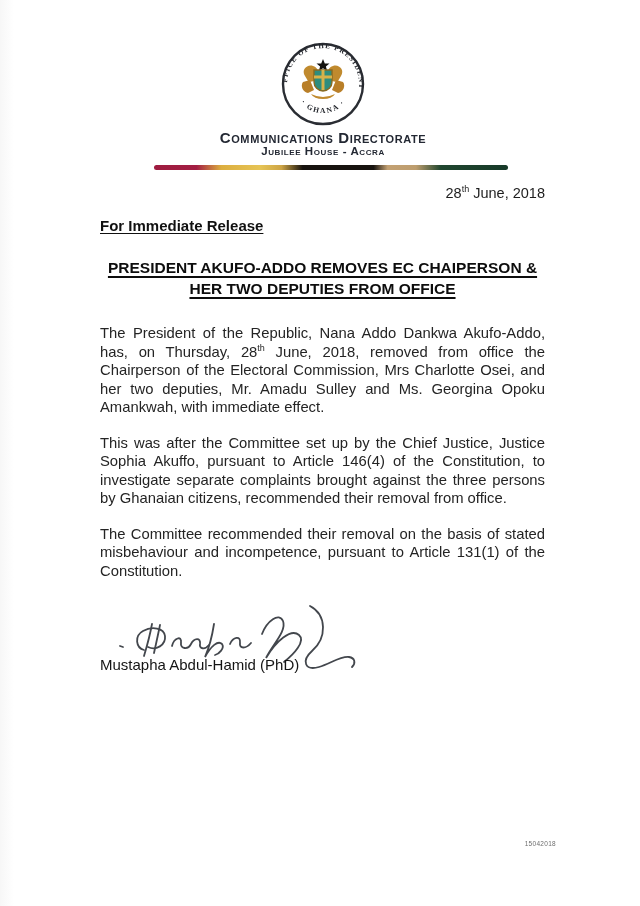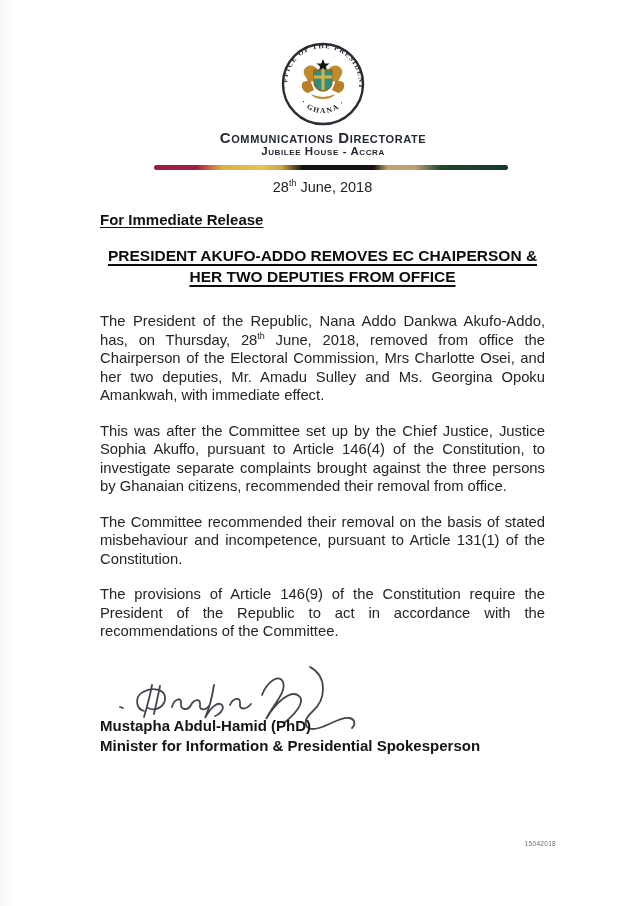--- a/index.html
+++ b/index.html
@@ -41,36 +41,36 @@
     background:linear-gradient(90deg,
       #9e1c40 0%, #a31e43 12%,
       #dcae3f 19%, #e6c455 30%, #cda445 36%,
       #17130f 42%, #17130f 62%,
       #c3a173 66%, #bd9d6e 74%,
       #20462f 81%, #173a29 100%);
   }
   
   .content{padding:0 95px 0 100px;}
   .date-line{
-    margin-top:9px;
-    text-align:center;
+    margin-top:15px;
+    text-align:right;
     font-size:14.5px;
     color:#1e1e1e;
   }
   .date-line sup{font-size:9px;vertical-align:super;line-height:0;}
   .release-label{
     margin-top:16px;
     font-weight:bold;
     font-size:15px;
     text-decoration:underline;
     text-underline-offset:2px;
     color:#111;
   }
   .doc-title{
-    margin:17px 4px 0;
+    margin:23px 4px 0;
     text-align:center;
     font-size:15.5px;
     line-height:21px;
     font-weight:bold;
     color:#0d0d0d;
     text-decoration:underline;
     text-decoration-thickness:1.5px;
     text-underline-offset:2.5px;
   }
   .body-para{
@@ -80,21 +80,21 @@
     text-align:justify;
     color:#242424;
   }
   .body-para.first{margin-top:25px;}
   .body-para sup{font-size:9px;vertical-align:super;line-height:0;}
   
   .sig-block{position:relative;margin-top:24px;height:110px;}
   .signature-svg{position:absolute;left:14px;top:-6px;}
   .sig-name{
     position:absolute;left:0;top:52px;
-    font-weight:bold;font-size:15px;color:#141414;
+    font-weight:normal;font-size:15px;color:#141414;
   }
   .sig-role{
     position:absolute;left:0;top:72px;
     font-weight:bold;font-size:15px;color:#141414;
   }
   .doc-number{
     position:absolute;
     top:840px;right:84px;
     font-size:6.5px;
     letter-spacing:.3px;
@@ -147,37 +147,35 @@
     <div class="release-label">For Immediate Release</div>
 
     <h1 class="doc-title">PRESIDENT AKUFO-ADDO REMOVES EC CHAIPERSON &amp; HER TWO DEPUTIES FROM OFFICE</h1>
 
     <p class="body-para first"><span>The President of the Republic, Nana Addo Dankwa Akufo-Addo, has, on Thursday, 28</span><sup>th</sup><span> June, 2018, removed from office the Chairperson of the Electoral Commission, Mrs Charlotte Osei, and her two deputies, Mr. Amadu Sulley and Ms. Georgina Opoku Amankwah, with immediate effect.</span></p>
 
     <p class="body-para">This was after the Committee set up by the Chief Justice, Justice Sophia Akuffo, pursuant to Article 146(4) of the Constitution, to investigate separate complaints brought against the three persons by Ghanaian citizens, recommended their removal from office.</p>
 
     <p class="body-para">The Committee recommended their removal on the basis of stated misbehaviour and incompetence, pursuant to Article 131(1) of the Constitution.</p>
 
-    <p class="body-para">The provisions of Article 146(9) of the Constitution require the President of the Republic to act in accordance with the recommendations of the Committee.</p>
 
 
     <div class="sig-block">
       <svg class="signature-svg" width="258" height="78" viewBox="0 0 258 78">
         <g fill="none" stroke="#43474d" stroke-width="1.8" stroke-linecap="round">
           <path d="M6 48 l3 1"></path>
           <path d="M30 52 c-8 -2 -10 -14 -1 -19 c9 -5 21 -3 22 5 c1 9 -9 15 -17 11"></path>
           <path d="M38 26 c-2 11 -5 22 -8 32"></path>
           <path d="M46 27 c-2 10 -4 19 -6 28"></path>
           <path d="M58 48 c2 -8 10 -11 9 -3 c-1 6 7 7 10 1 c3 -6 10 -7 9 0 c-1 5 5 6 9 1"></path>
           <path d="M100 26 c-2 13 -5 24 -9 33 c6 -11 13 -17 17 -13 c3 4 -3 10 -7 11"></path>
           <path d="M116 46 c3 -7 11 -9 10 -1 c-1 6 6 6 11 0"></path>
           <path d="M148 36 c5 -13 17 -22 21 -13 c4 10 -11 24 -17 37 c10 -17 25 -30 33 -23 c7 6 -5 19 -15 27"></path>
           <path d="M196 8 c17 9 17 32 2 45 c-11 10 -7 20 7 16 c11 -3 21 -11 30 -10 c6 1 7 6 3 10"></path>
         </g>
       </svg>
       <div class="sig-name">Mustapha Abdul-Hamid (PhD)</div>
-      <div class="sig-role">Minister for Information &amp; Presidential Spokesperson</div>
     </div>
   </div>
 
   <div class="doc-number">15042018</div>
 
 </div>
 
 </body></html>

